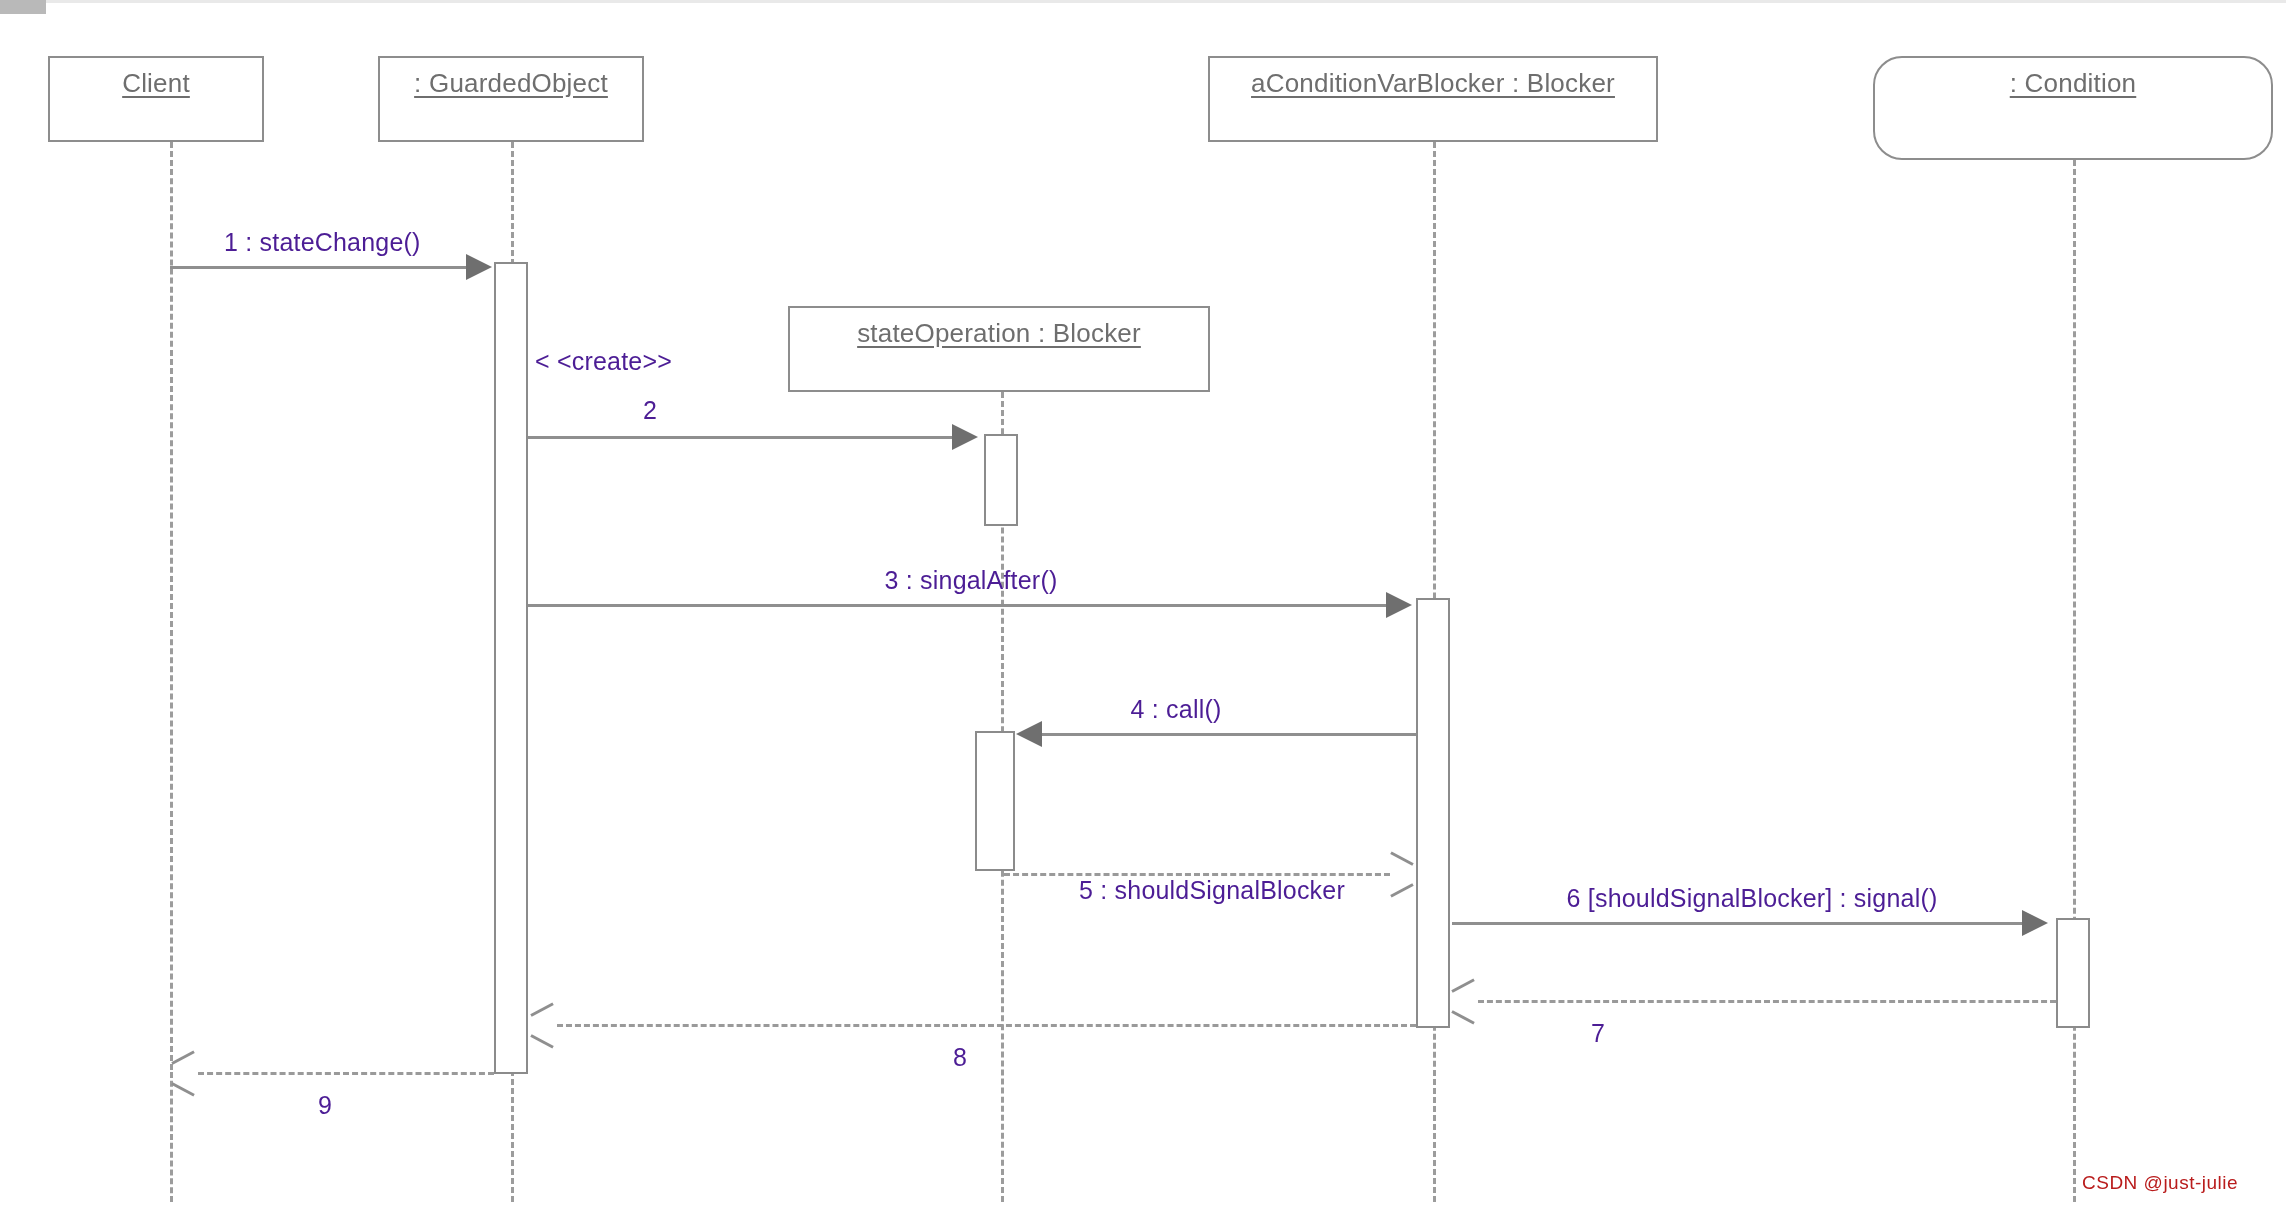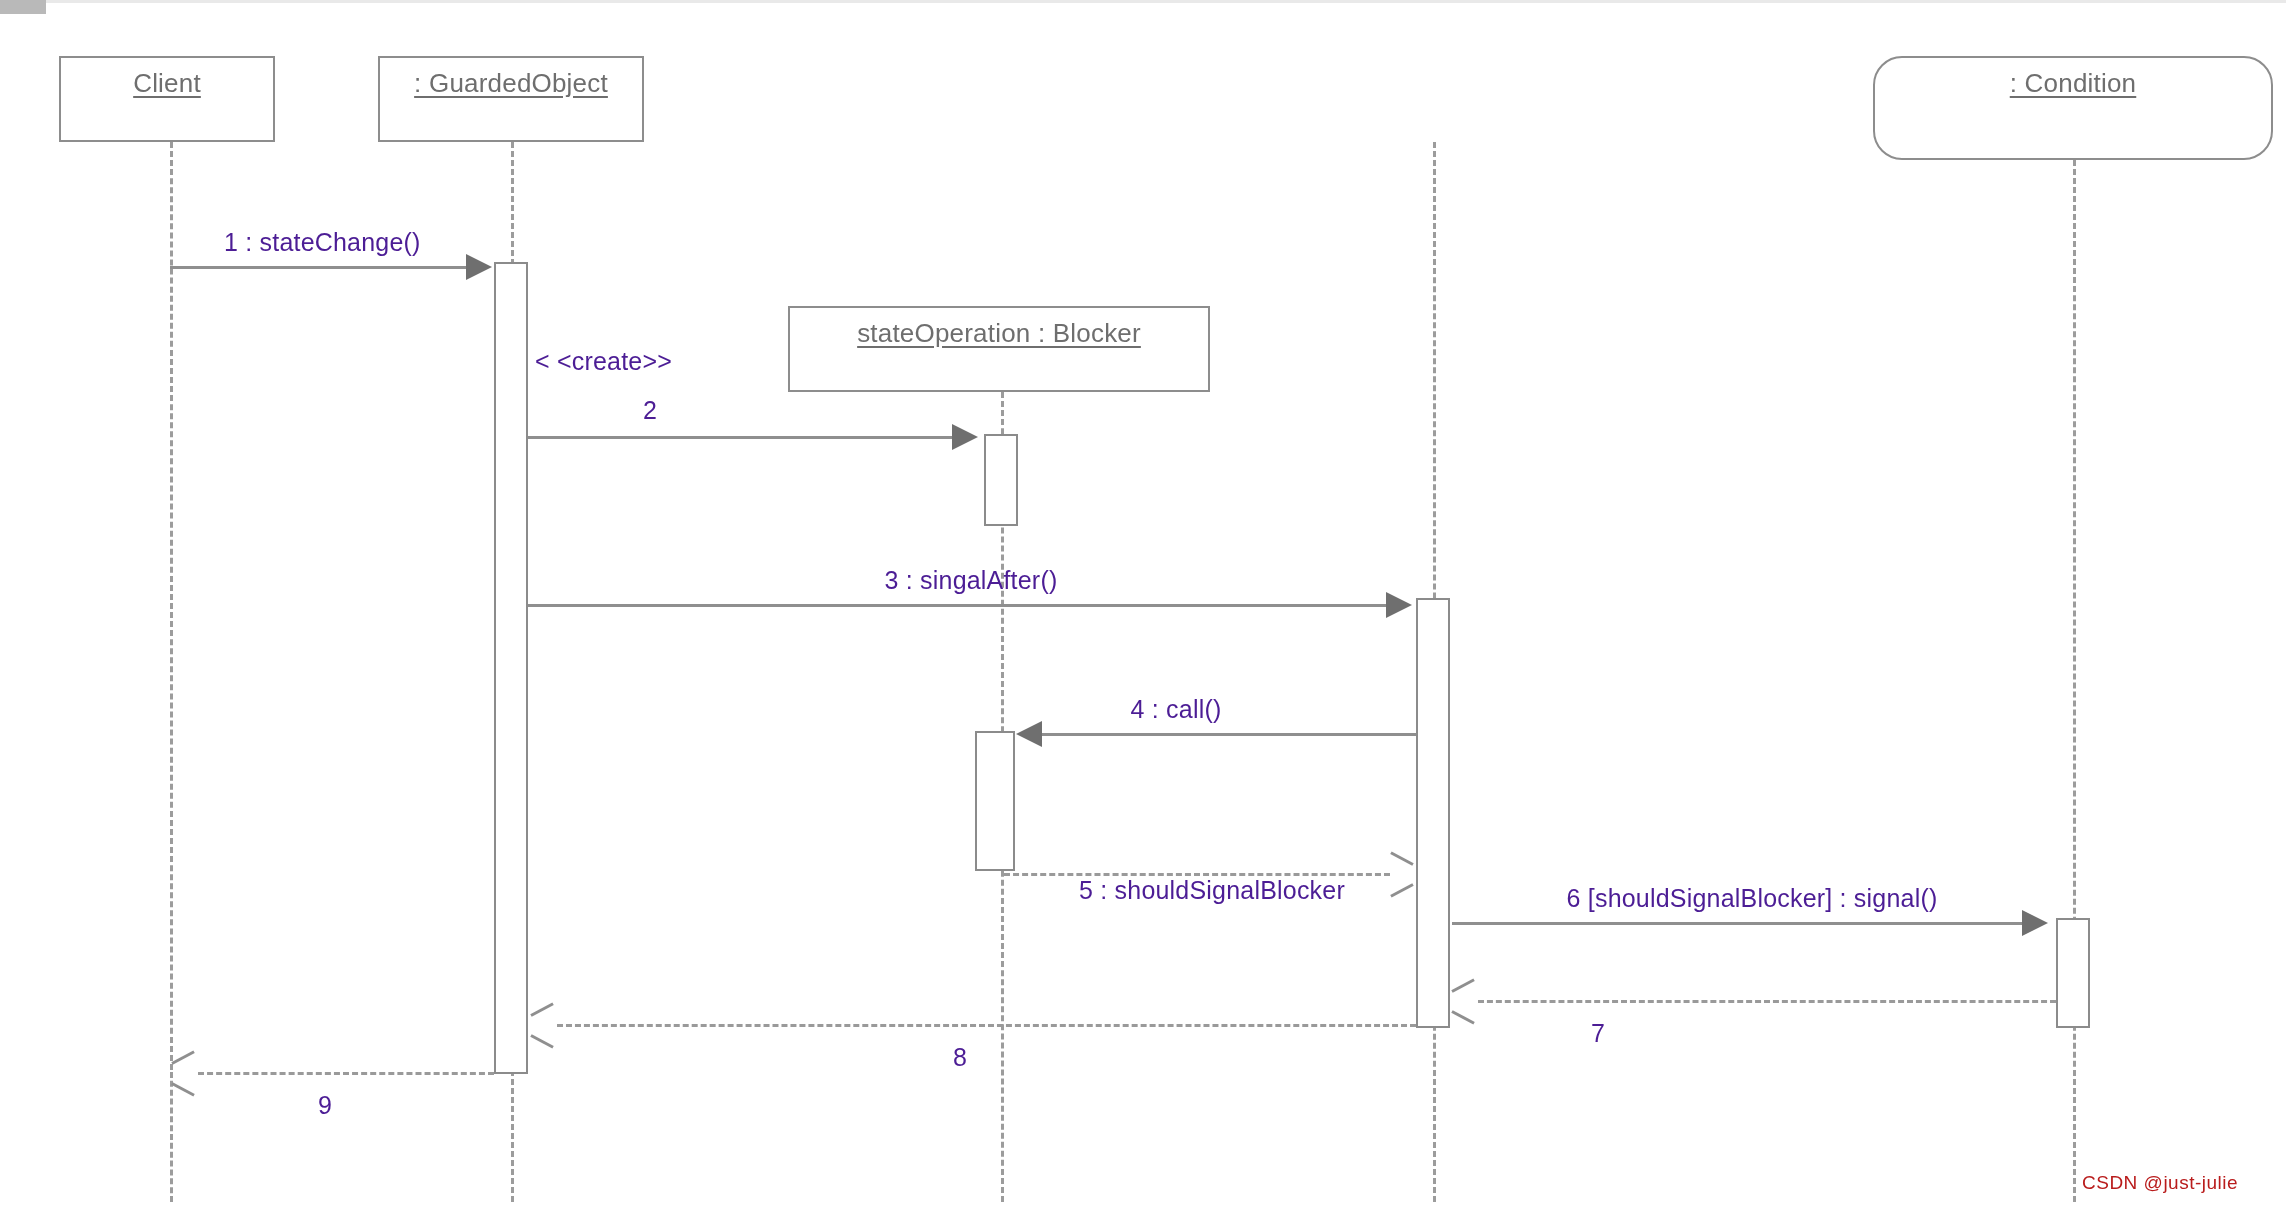--- a/index.html
+++ b/index.html
@@ -140,28 +140,31 @@
   <div class="page-edge-top2"></div>
   <div class="page-edge-top"></div>
 
   <div class="lifeline" style="left:170px;  top:142px; height:928px;"></div>
   <div class="lifeline" style="left:170px;  top:1072px; height:130px;"></div>
   <div class="lifeline" style="left:511px;  top:142px; height:1060px;"></div>
   <div class="lifeline" style="left:1433px; top:142px; height:1060px;"></div>
   <div class="lifeline" style="left:2073px; top:160px; height:1042px;"></div>
   <div class="lifeline" style="left:1001px; top:392px; height:810px;"></div>
 
-  <div class="obj-box" style="left:59px; top:56px; width:216px; height:86px;">
+  <div class="obj-box" style="left:48px; top:56px; width:216px; height:86px;">
     <span class="obj-label">Client</span>
   </div>
 
   <div class="obj-box" style="left:378px; top:56px; width:266px; height:86px;">
     <span class="obj-label">: GuardedObject</span>
   </div>
 
+  <div class="obj-box" style="left:1208px; top:56px; width:450px; height:86px;">
+    <span class="obj-label">aConditionVarBlocker : Blocker</span>
+  </div>
 
   <div class="obj-box" style="left:1873px; top:56px; width:400px; height:104px;border-radius:29px;">
     <span class="obj-label">: Condition</span>
   </div>
 
   <div class="obj-box" style="left:788px; top:306px; width:422px; height:86px;">
     <span class="obj-label">stateOperation : Blocker</span>
   </div>
 
   <div class="activation" style="left:494px; top:262px; width:34px; height:812px;"></div>

